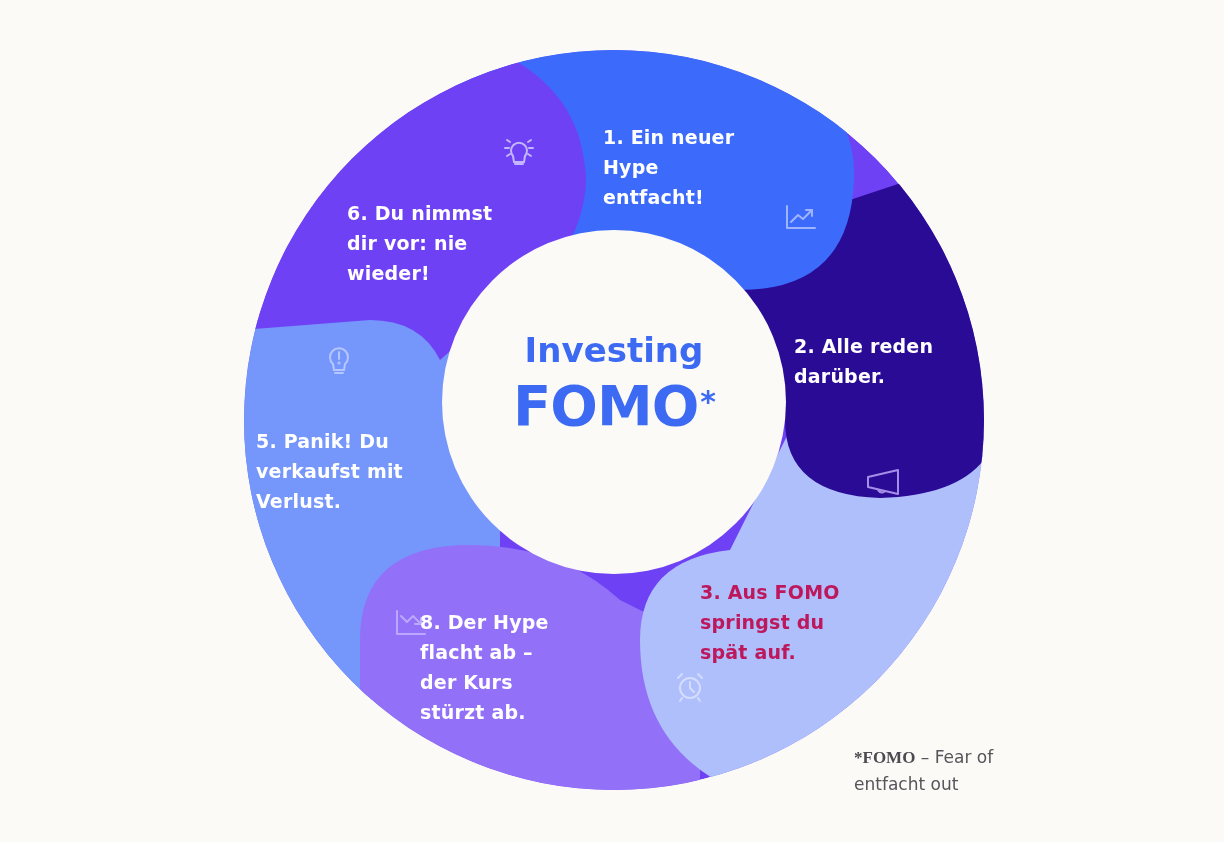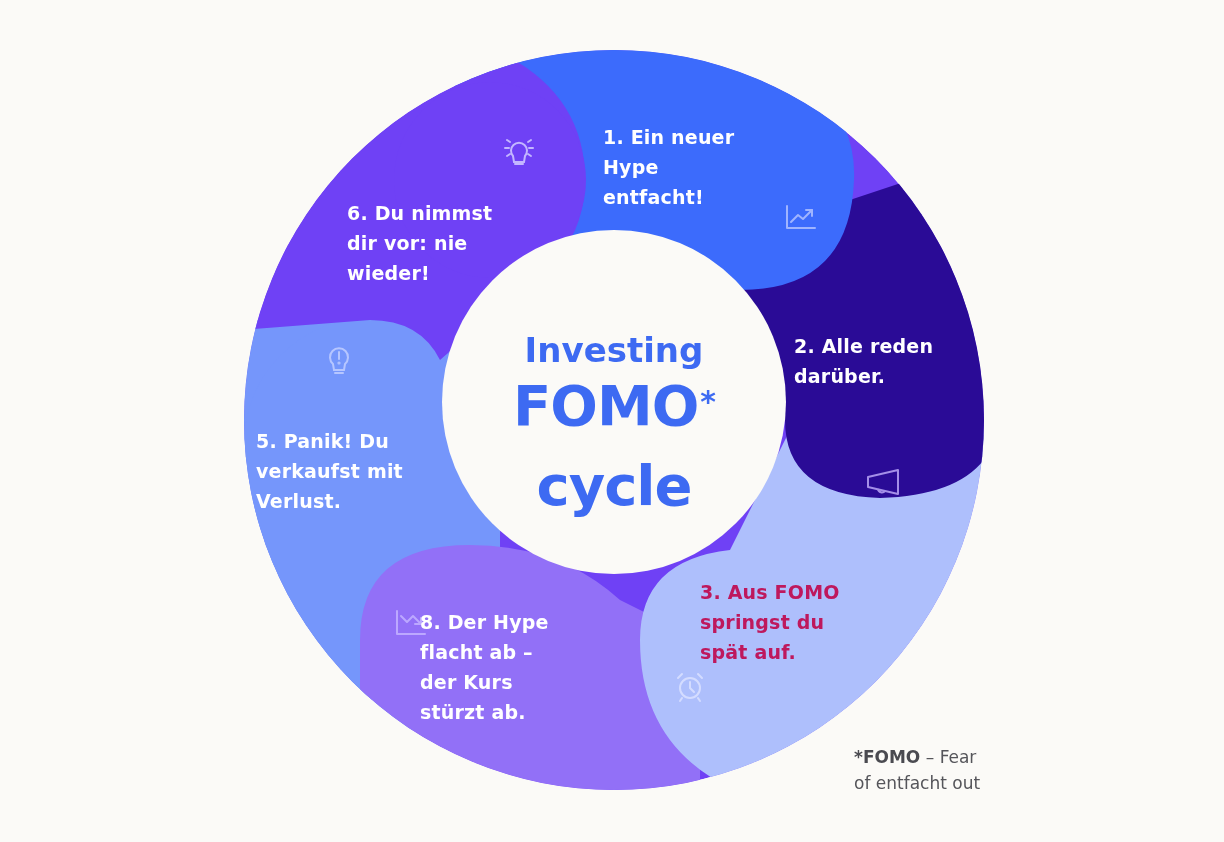--- a/index.html
+++ b/index.html
@@ -27,21 +27,21 @@
   .center-main {
     position: absolute; left: 484px; top: 366px; width: 260px;
     text-align: center; color: #3d6af2; font-weight: bold; font-size: 56px;
     line-height: 80px; letter-spacing: -1px;
   }
   .center-main .star { font-size: 30px; vertical-align: top; position: relative; top: -4px; margin-left: 2px; }
   .footnote {
     position: absolute; left: 854px; top: 744px; width: 140px;
     color: #55555a; font-size: 17px; line-height: 26px;
   }
-  .footnote b { color: #4a4a50; }
+  .footnote b { color: #4a4a50; font-family: Liberation Serif, serif; }
 </style>
 </head>
 <body>
 
 <svg id="canvas" width="1224" height="842" viewBox="0 0 1224 842">
   <defs>
     <clipPath id="ring-clip">
       <circle cx="614" cy="420" r="370"></circle>
     </clipPath>
   </defs>
@@ -121,18 +121,17 @@
 <div class="step-label" style="left:256px; top:426px; width:180px;">5. Panik! Du
 verkaufst mit
 Verlust.</div>
 <div class="step-label" style="left:347px; top:198px; width:180px;">6. Du nimmst
 dir vor: nie
 wieder!</div>
 
 <div class="center-sub">Investing</div>
 <div class="center-main">
   <span>FOMO</span><span class="star">*</span><br>
-  <span>cycle</span>
 </div>
 
 <div class="footnote">
   <b>*FOMO</b><span> – Fear of entfacht out</span>
 </div>
 
 </body></html>

